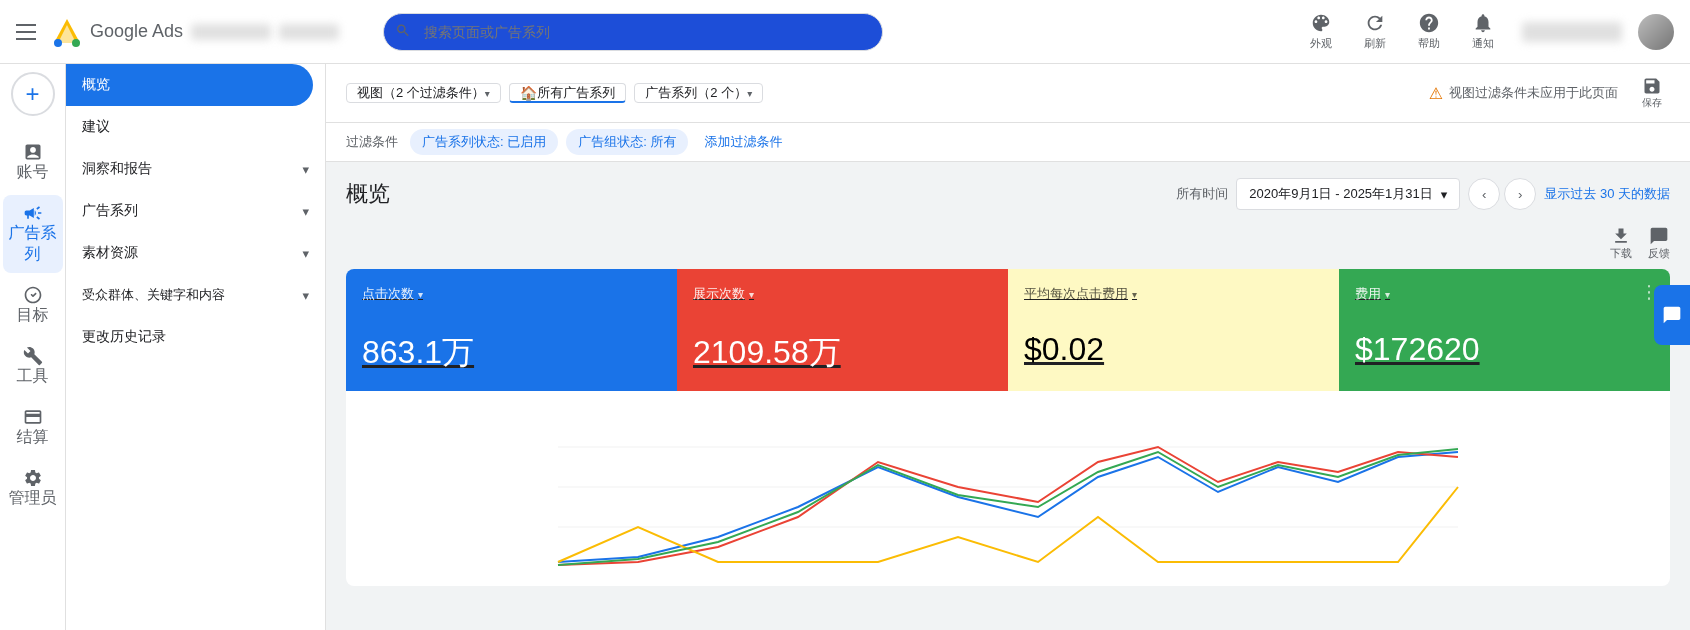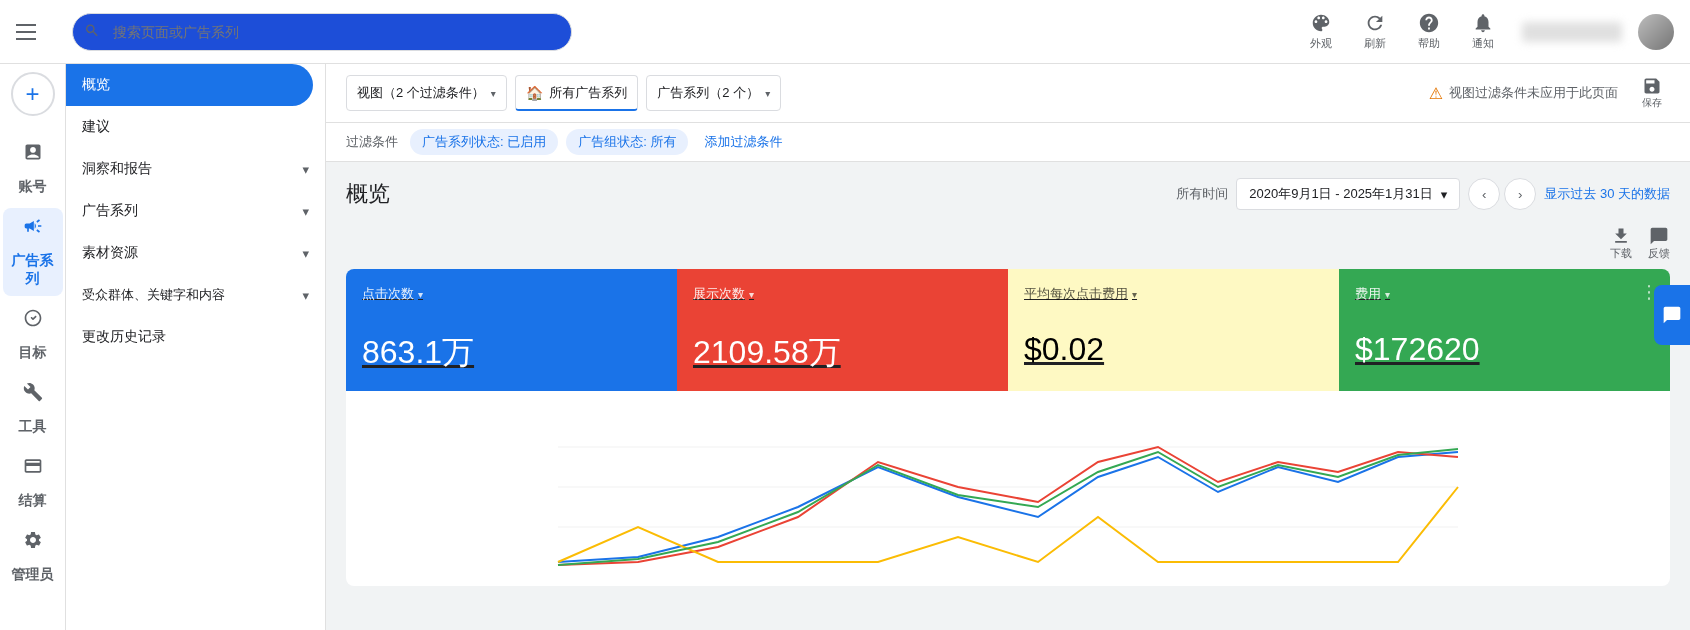--- a/index.html
+++ b/index.html
@@ -24,37 +24,37 @@
     
     .main-layout { display: flex; flex: 1; overflow: hidden; }
     
     
     .sidebar { width: 66px; background: #fff; display: flex; flex-direction: column; align-items: center; padding: 8px 0; border-right: 1px solid #e0e0e0; flex-shrink: 0; }
     .create-btn { width: 44px; height: 44px; border-radius: 50%; background: #fff; border: 2px solid #dadce0; display: flex; align-items: center; justify-content: center; cursor: pointer; margin-bottom: 16px; }
     .create-plus { font-size: 24px; color: #1a73e8; font-weight: 300; }
     .sidebar-item { display: flex; flex-direction: column; align-items: center; padding: 8px 4px; cursor: pointer; width: 60px; border-radius: 8px; margin: 2px 0; }
     .sidebar-item.active { background: #e8f0fe; }
     .sidebar-item svg { width: 20px; height: 20px; }
-    .sidebar-item-label { font-size: 14px; color: #5f6368; margin-top: 16px; text-align: center; font-weight: bold; }
+    .sidebar-item-label { font-size: 16px; color: #5f6368; margin-top: 0; text-align: center; }
     .sidebar-item.active .sidebar-item-label { color: #1a73e8; }
     
     
     .nav-panel { width: 260px; background: #fff; flex-shrink: 0; border-right: 1px solid #e0e0e0; overflow-y: auto; }
     .nav-item { display: flex; align-items: center; justify-content: space-between; padding: 12px 16px; cursor: pointer; }
     .nav-item.active { background: #1a73e8; border-radius: 0 24px 24px 0; color: #fff; margin-right: 12px; }
     .nav-item-label { font-size: 14px; }
     .nav-item.active .nav-item-label { color: #fff; }
     .nav-chevron { color: #5f6368; }
 
     
     .right-content { flex: 1; display: flex; flex-direction: column; overflow: hidden; }
     
     
     .filter-bar { background: #fff; padding: 8px 20px; display: flex; align-items: center; gap: 8px; border-bottom: 1px solid #e0e0e0; flex-shrink: 0; }
-    .filter-dropdown { display: flex; align-items: center; border: 1px solid #dadce0; border-radius: 4px; padding: 4px 10px; cursor: pointer; gap: 6px; font-size: 13px; background: #fff; height: 36px; }
+    .filter-dropdown { display: flex; align-items: center; border: 1px solid #dadce0; border-radius: 4px; padding: 4px 10px; cursor: pointer; gap: 0; font-size: 13px; background: #fff; height: 20px; }
     .filter-dropdown .dropdown-arrow { color: #5f6368; font-size: 10px; }
     .filter-home-icon { color: #1a73e8; font-size: 14px; }
     .warning-bar { margin-left: auto; display: flex; align-items: center; gap: 6px; color: #5f6368; font-size: 13px; }
     .warning-icon { color: #e37400; font-size: 16px; }
     .save-btn { display: flex; flex-direction: column; align-items: center; cursor: pointer; padding: 4px 8px; }
     .save-btn-label { font-size: 10px; color: #5f6368; }
 
     
     .filter-chips { background: #fff; padding: 6px 20px; display: flex; align-items: center; gap: 8px; border-bottom: 1px solid #e0e0e0; flex-shrink: 0; }
     .filter-chip-label { font-size: 13px; color: #5f6368; margin-right: 4px; }
@@ -104,20 +104,32 @@
 <body>
 
 <div class="app-container">
 
   <div class="top-bar">
     <div class="hamburger">
       <span></span>
         <span></span>
         <span></span>
     </div>
+    <div class="logo-area">
+
+      <svg width="30" height="30" viewBox="0 0 30 30">
+        <polygon points="15,2 28,26 2,26" fill="#fbbc04"></polygon>
+        <polygon points="15,8 24,26 6,26" fill="#fff" opacity="0.6"></polygon>
+        <circle cx="6" cy="26" r="4" fill="#1a73e8"></circle>
+        <circle cx="24" cy="26" r="4" fill="#34a853"></circle>
+      </svg>
+      <span style="font-size:18px;color:#5f6368;font-weight:400;">Google Ads</span>
+      <span class="blurred" style="width:80px;height:16px;"></span>
+      <span class="blurred" style="width:60px;height:16px;"></span>
+    </div>
     <div class="search-bar">
       <span class="search-icon-wrap">
         <svg width="16" height="16" viewBox="0 0 24 24" fill="#5f6368">
             <path d="M15.5 14h-.79l-.28-.27A6.471 6.471 0 0 0 16 9.5 6.5 6.5 0 1 0 9.5 16c1.61 0 3.09-.59 4.23-1.57l.27.28v.79l5 4.99L20.49 19l-4.99-5zm-6 0C7.01 14 5 11.99 5 9.5S7.01 5 9.5 5 14 7.01 14 9.5 11.99 14 9.5 14z"></path>
           </svg>
       </span>
       <input type="text" placeholder="搜索页面或广告系列" style="">
     </div>
     <div class="top-actions">
       <div class="top-action-btn">

